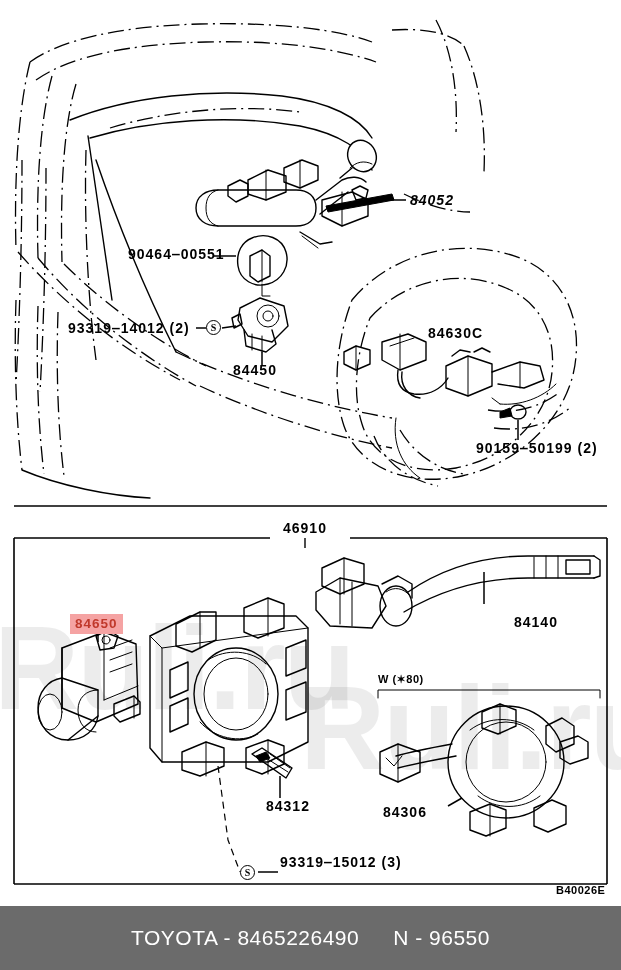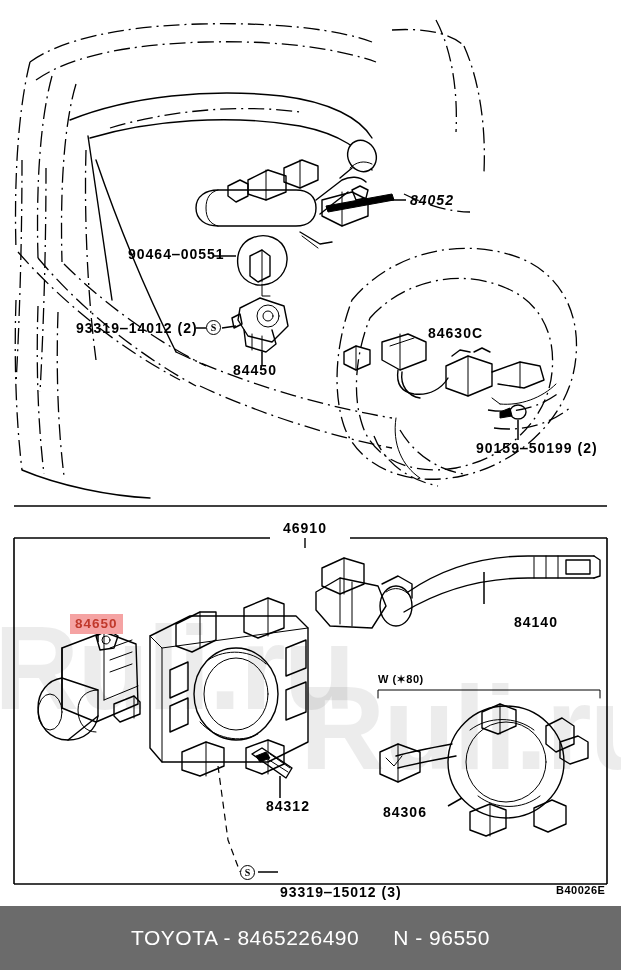--- a/index.html
+++ b/index.html
@@ -328,41 +328,41 @@
 
     <g>
       <path class="leader" d="M258,872 L278,872"></path>
     </g>
   </svg>
 
   <div class="lbl big" style="left:410px; top:192px;font-style:italic;">84052</div>
 
   <div class="lbl big" style="left:128px; top:246px;">90464‒00551</div>
 
-  <div class="lbl big" style="left:68px; top:320px;margin-left:8px;">93319‒14012 (2)</div>
+  <div class="lbl big" style="left:68px; top:320px;">93319‒14012 (2)</div>
   <div class="circ-s" style="left:206px; top:320px;">S</div>
 
   <div class="lbl big" style="left:233px; top:362px;">84450</div>
 
   <div class="lbl big" style="left:428px; top:294px;margin-top:31px;">84630C</div>
 
   <div class="lbl big" style="left:476px; top:440px;">90159‒50199 (2)</div>
 
   <div class="lbl big" style="left:283px; top:520px;">46910</div>
 
   <div class="lbl hilite" style="left:70px; top:614px;">84650</div>
 
   <div class="lbl big" style="left:474px; top:614px;padding-left:40px;">84140</div>
 
   <div class="lbl big" style="left:255px; top:798px;padding-left:11px;">84312</div>
 
   <div class="lbl big" style="left:383px; top:804px;">84306</div>
 
   <div class="circ-s" style="left:240px; top:865px;">S</div>
-  <div class="lbl big" style="left:280px; top:884px;">93319‒15012 (3)</div>
+  <div class="lbl big" style="left:280px; top:854px;">93319‒15012 (3)</div>
 
   <div class="lbl small" style="left:378px; top:673px;">W (✶80)</div>
 
   <div class="lbl drawcode" style="left:556px; top:884px;">B40026E</div>
 
   <div id="footer">
     <span class="f-text">TOYOTA - 8465226490</span>
     <span class="f-text">N - 96550</span>
   </div>
 

